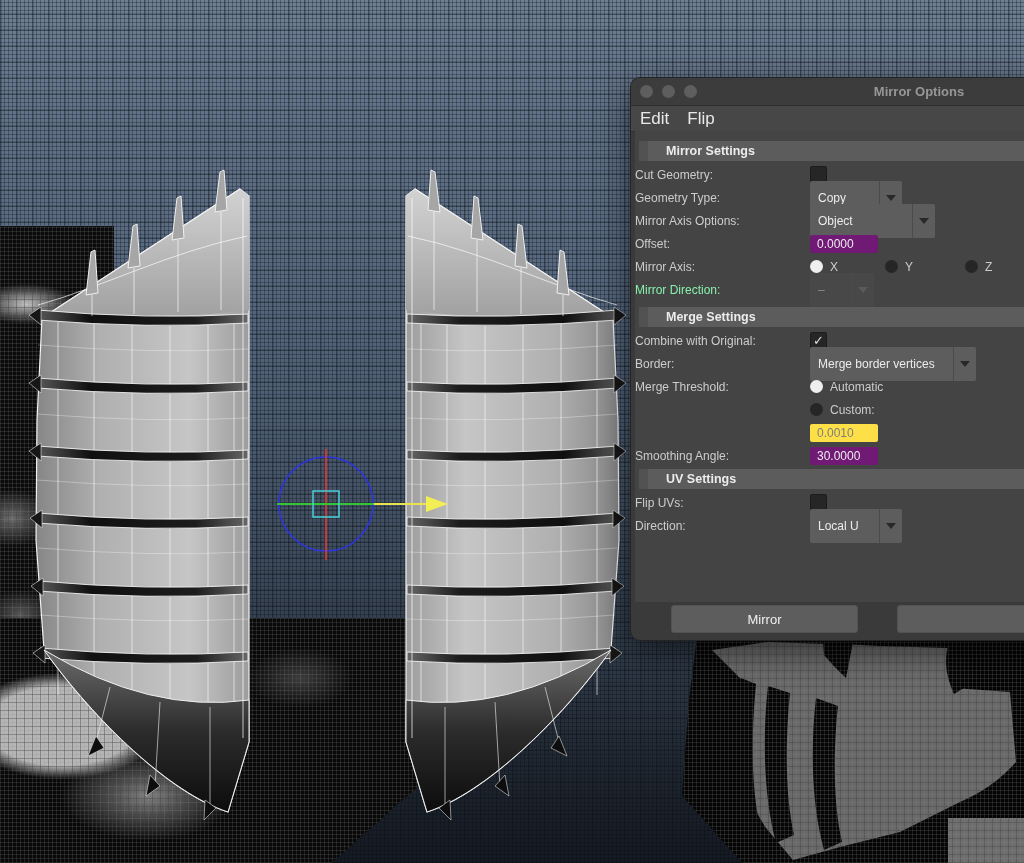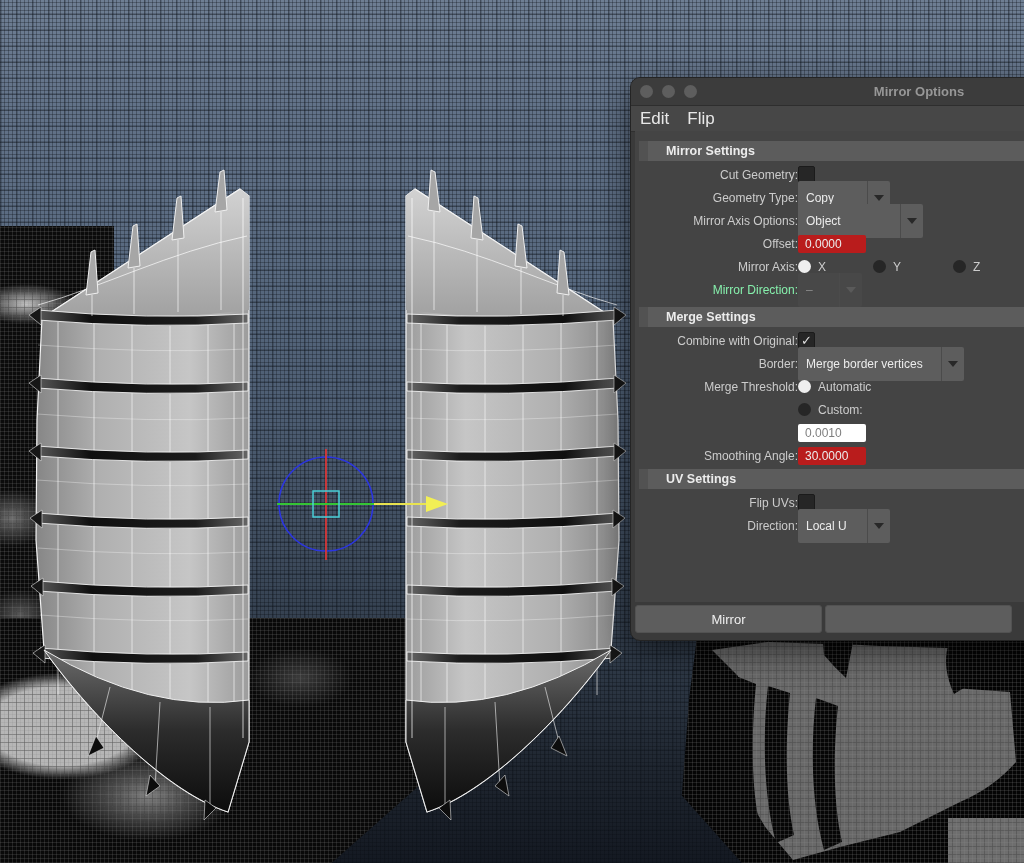--- a/index.html
+++ b/index.html
@@ -52,44 +52,44 @@
   #title{position:absolute;left:0;width:100%;text-align:center;
     font-size:13px;font-weight:bold;color:#979797;}
   #menubar{height:25px;background:#474747;border-bottom:1px solid #303030;
     display:flex;align-items:center;}
   .menu-item{padding:0 9px;font-size:17px;color:#e8e8e8;line-height:25px;}
   #content{position:absolute;left:4px;right:4px;top:53px;height:471px;background:#444444;overflow:hidden;}
   .section-header{height:20px;margin:0 2px 2px 4px;background:#5c5c5c;border-left:9px solid #525252;
     font-size:12.5px;font-weight:bold;color:#ececec;line-height:20px;padding-left:18px;}
   .mt10{margin-top:10px;} .mt6{margin-top:6px;} .mt2{margin-top:2px;}
   .row{height:23px;display:flex;align-items:center;}
-  .lbl{width:163px;text-align:right;margin-right:0;font-size:12px;color:#cccccc;flex:0 0 auto;}
+  .lbl{width:163px;text-align:left;margin-right:12px;font-size:12px;color:#cccccc;flex:0 0 auto;}
   .lbl.disabled{color:#86efac;}
   .checkbox{width:15px;height:15px;background:#262626;border:1px solid #1b1b1b;border-radius:2px;
     display:flex;align-items:center;justify-content:center;}
   .checkbox .mark{font-size:13px;font-weight:bold;color:#dedede;line-height:1;visibility:hidden;}
   .checkbox.checked .mark{visibility:visible;}
-  .field{height:17px;background:#b91c1c;border-radius:2px;color:#ececec;font-size:12px;
+  .field{height:17px;background:#701a75;border-radius:2px;color:#ececec;font-size:12px;
     padding:1px 7px 0 7px;box-sizing:content-box;display:flex;align-items:center;}
-  .field.disabled{background:#ffffff;color:#7e7e7e;}
+  .field.disabled{background:#fde047;color:#7e7e7e;}
   .dd{height:34px;background:#5d5d5d;border-radius:2px;display:flex;align-items:center;}
   .dd-text{padding:0 8px;font-size:12px;color:#ececec;flex:1;white-space:nowrap;}
   .dd-arrow{width:22px;height:100%;display:flex;align-items:center;justify-content:center;
     border-left:1px solid #4b4b4b;flex:0 0 auto;}
   .dd-arrow::after{content:"";border-left:5px solid transparent;border-right:5px solid transparent;
     border-top:6px solid #282828;}
   .dd.disabled{background:#484848;}
   .dd.disabled .dd-text{color:#8a8a8a;}
   .dd.disabled .dd-arrow::after{border-top-color:#5a5a5a;}
   .radio{width:13px;height:13px;border-radius:50%;background:#262626;flex:0 0 auto;}
   .radio.sel{background:#efefef;}
   .rlabel{font-size:12px;color:#cccccc;margin-left:7px;}
   #footer{position:absolute;left:4px;bottom:7px;display:flex;gap:3px;}
   .btn{width:187px;height:28px;background:#5d5d5d;border:1px solid #525252;border-radius:3px;
-    color:#f0f0f0;font-size:13px;font-family:inherit;display:flex;align-items:center;justify-content:center;}
+    color:#f0f0f0;font-size:13px;font-family:inherit;display:flex;align-items:center;justify-content:center;margin-left:36px;}
 </style>
 </head>
 <body>
 
 <div id="viewport">
   <div class="gridtex"></div>
 
   <div id="backdrop-left">
     <div class="pix"></div>
   </div>

